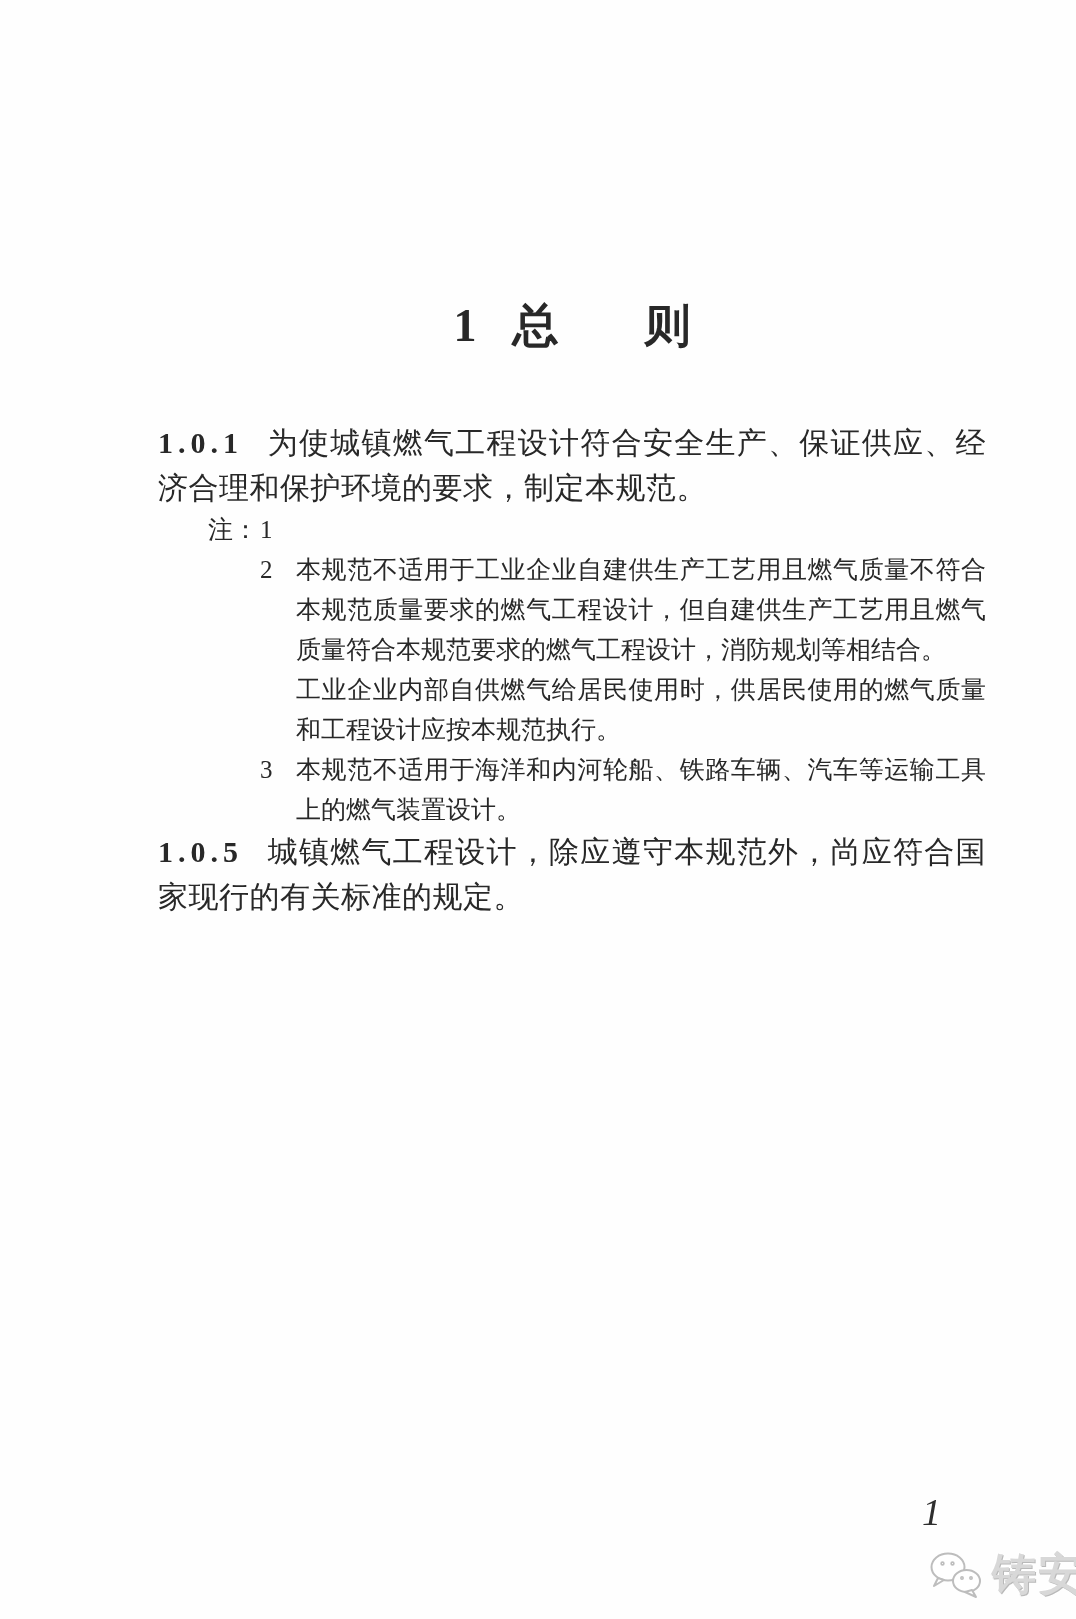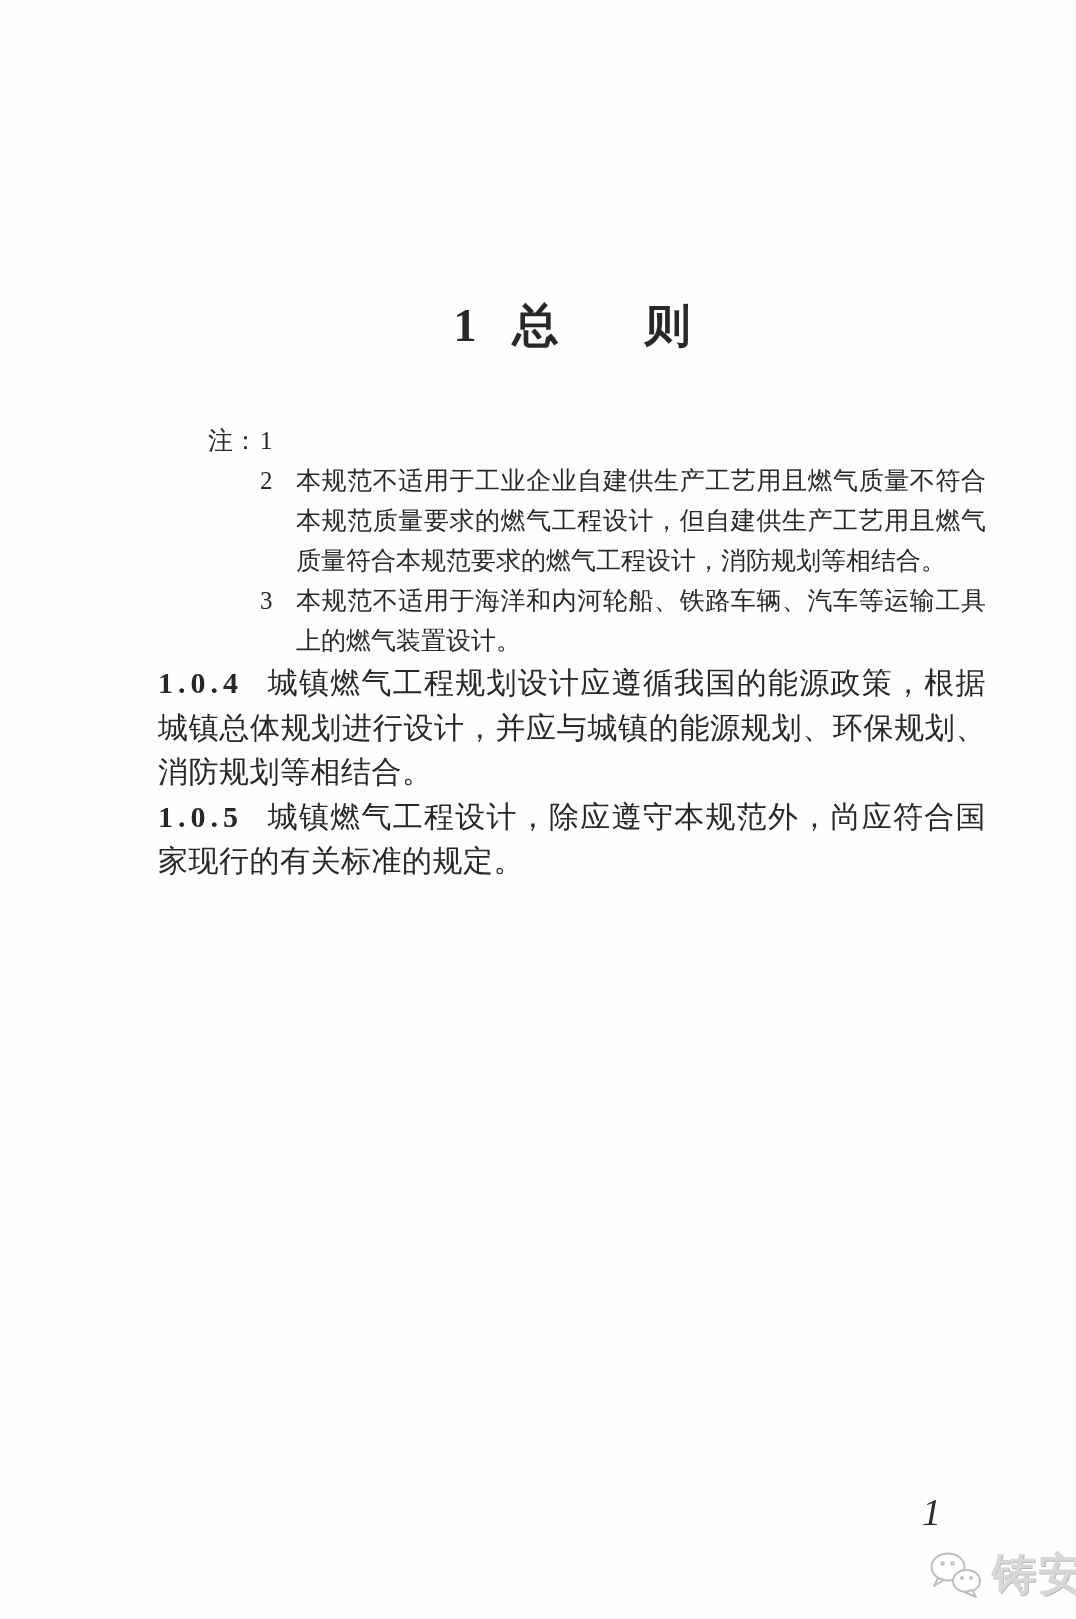--- a/index.html
+++ b/index.html
@@ -82,41 +82,42 @@
 <body>
 
 <div class="page">
 
   <div class="content">
     <h1 class="chapter-title">
       <span class="chapter-num">1</span><span class="chapter-name"><span class="name-char">总</span><span class="name-char">则</span></span>
     </h1>
 
     <div class="clauses" id="clauses">
+        <p class="clause"><span class="clause-num">1.0.1</span><span>为使城镇燃气工程设计符合安全生产、保证供应、经济合理和保护环境的要求，制定本规范。</span></p>
         <div class="note">
           <div class="note-row">
             <span class="note-label-cell">注：</span>
             <span class="note-num-cell">1</span>
           </div>
           <div class="note-row">
             <span class="note-label-cell"></span>
             <span class="note-num-cell">2</span>
             <span class="note-text-cell">本规范不适用于工业企业自建供生产工艺用且燃气质量不符合本规范质量要求的燃气工程设计，但自建供生产工艺用且燃气质量符合本规范要求的燃气工程设计，消防规划等相结合。</span>
           </div>
           <div class="note-row">
             <span class="note-label-cell"></span>
             <span class="note-num-cell"></span>
+            <span class="note-text-cell">工业企业内部自供燃气给居民使用时，供居民使用的燃气质量和工程设计应按本规范执行。</span>
           </div>
           <div class="note-row">
             <span class="note-label-cell"></span>
             <span class="note-num-cell">3</span>
             <span class="note-text-cell">本规范不适用于海洋和内河轮船、铁路车辆、汽车等运输工具上的燃气装置设计。</span>
           </div>
         </div>
-        <p class="clause"><span class="clause-num">1.0.4</span><span>城镇燃气工程规划设计应遵循我国的能源政策，根据城镇总体规划进行设计，并应与城镇的能源规划、环保规划、消防规划等相结合。</span></p>
         <p class="clause"><span class="clause-num">1.0.5</span><span>城镇燃气工程设计，除应遵守本规范外，尚应符合国家现行的有关标准的规定。</span></p>
       </div>
   </div>
 
   <div class="page-number">1</div>
 
   <div class="watermark">
     <svg width="58" height="48" viewBox="0 0 58 48">
       <g fill="#ffffff" stroke="#bdbdbd" stroke-width="2">
         <ellipse cx="20" cy="16" rx="16.5" ry="13.5"></ellipse>

